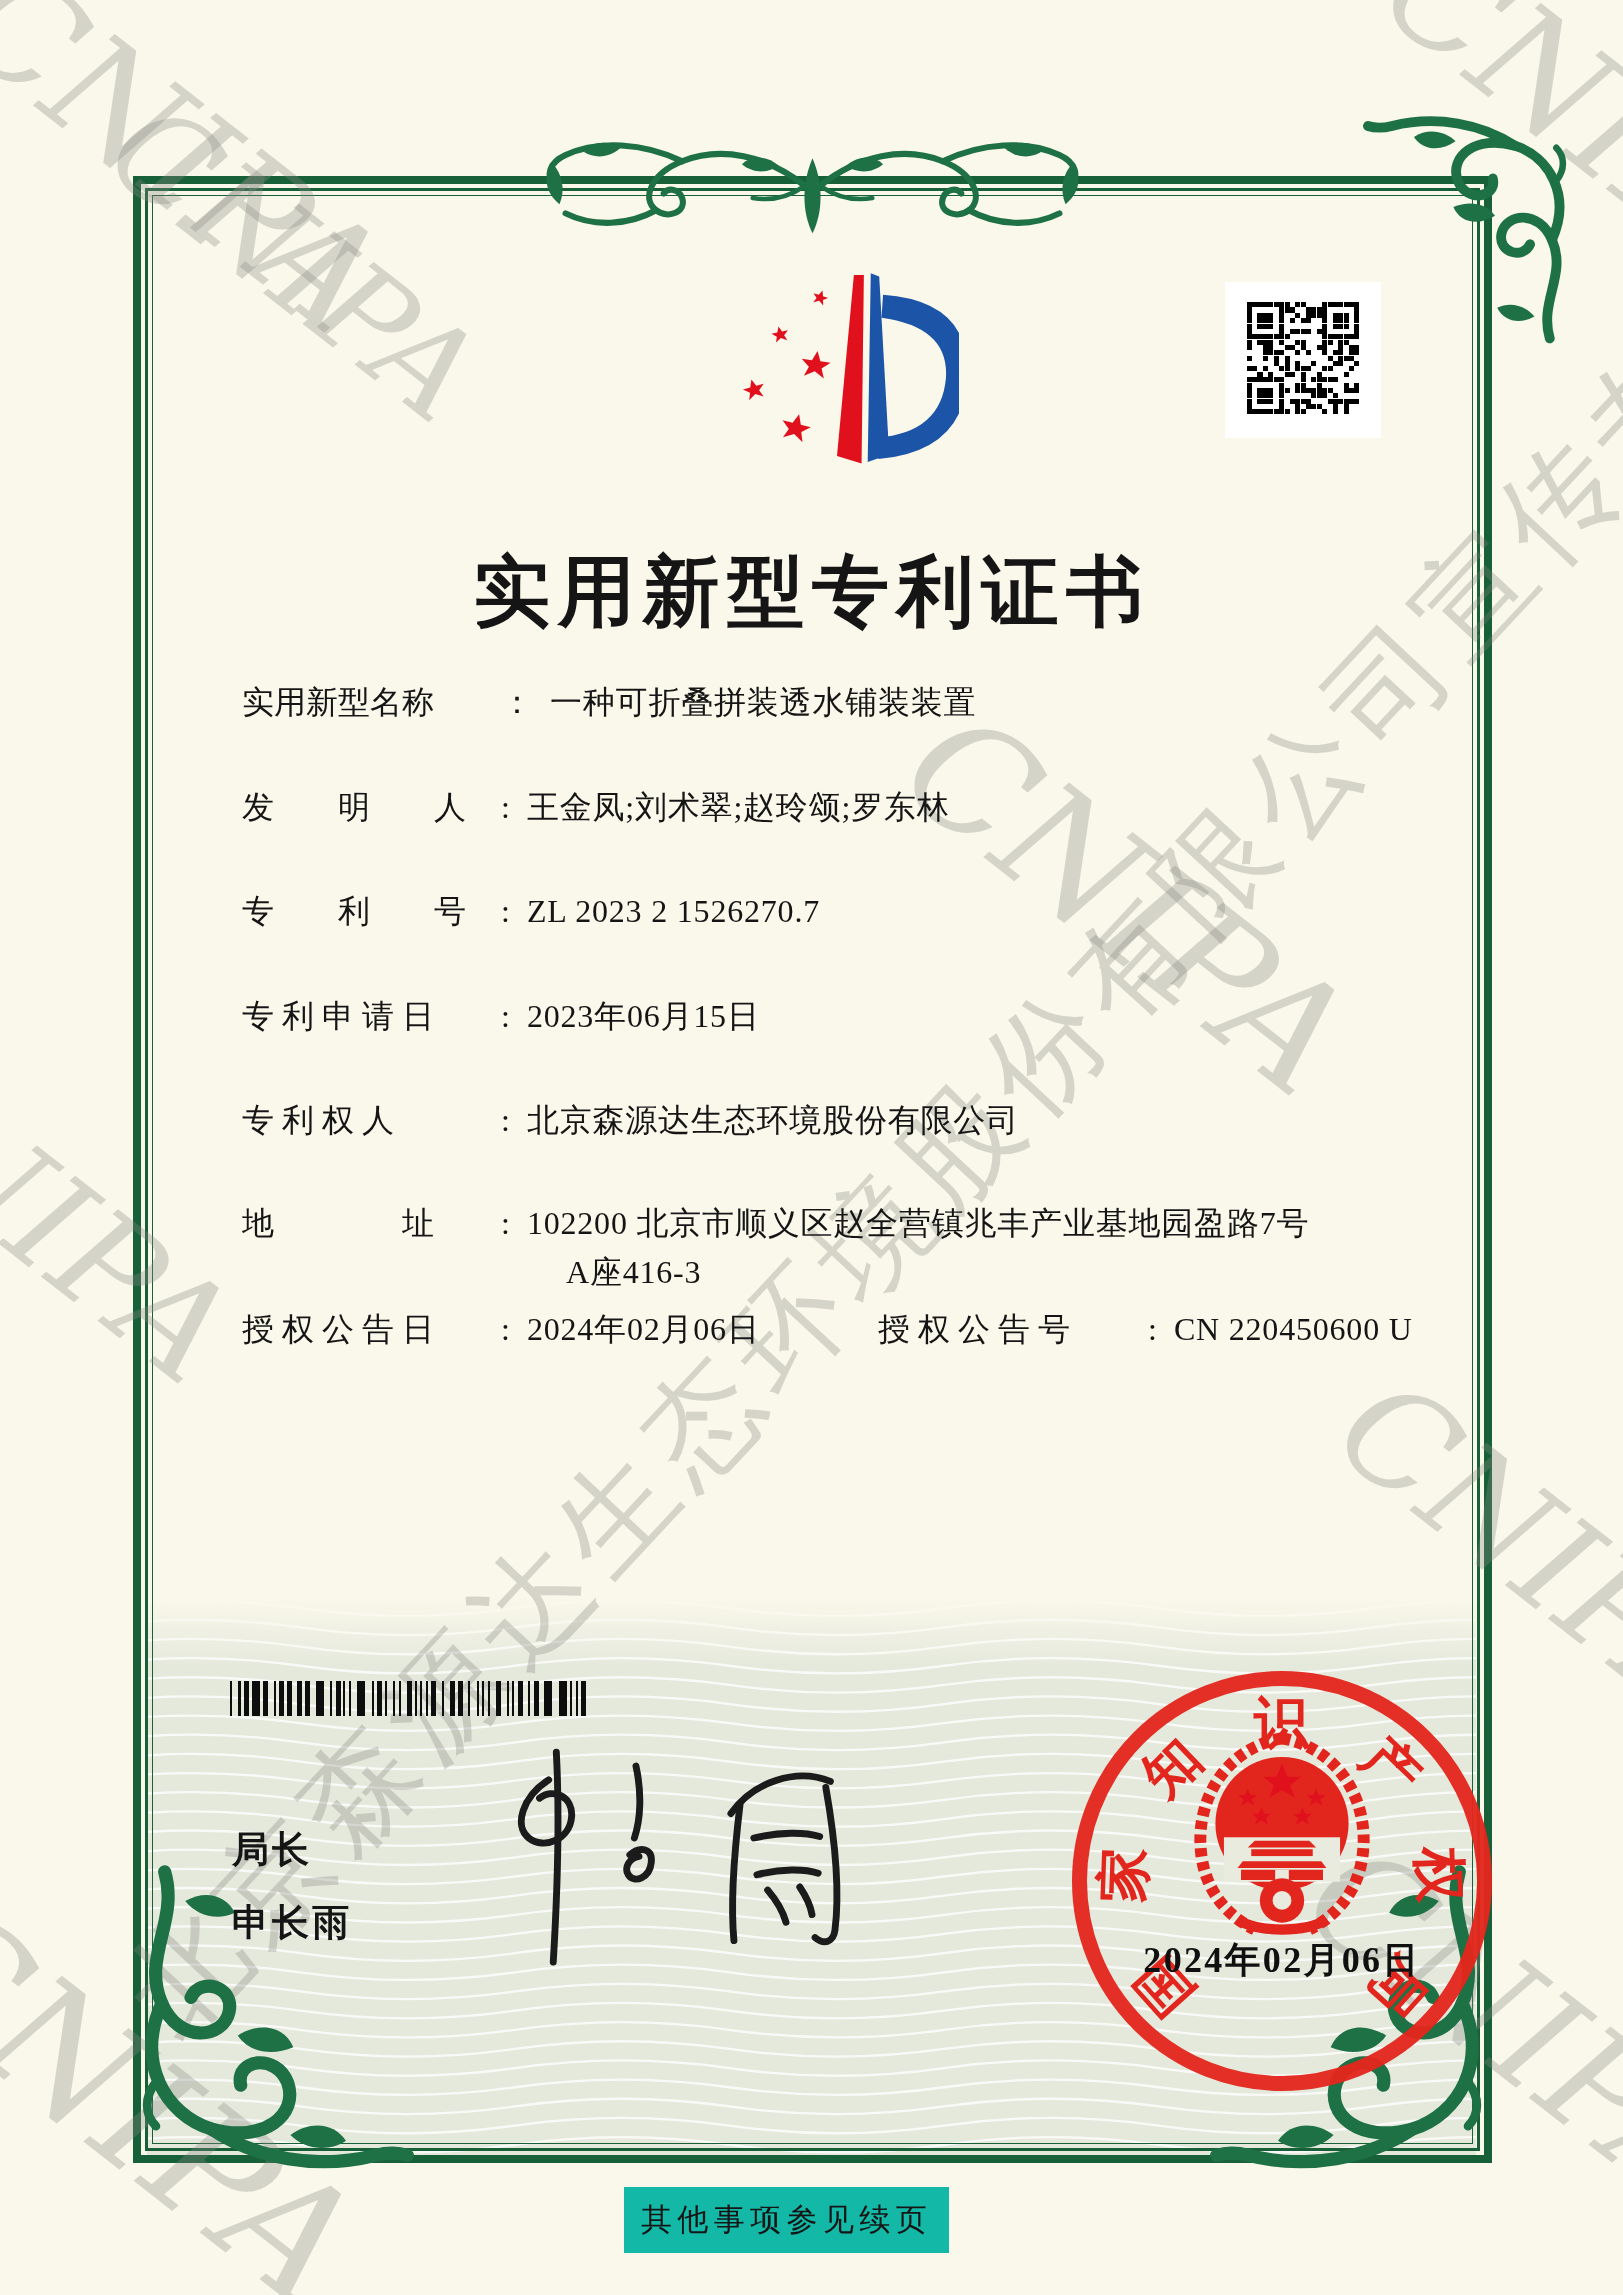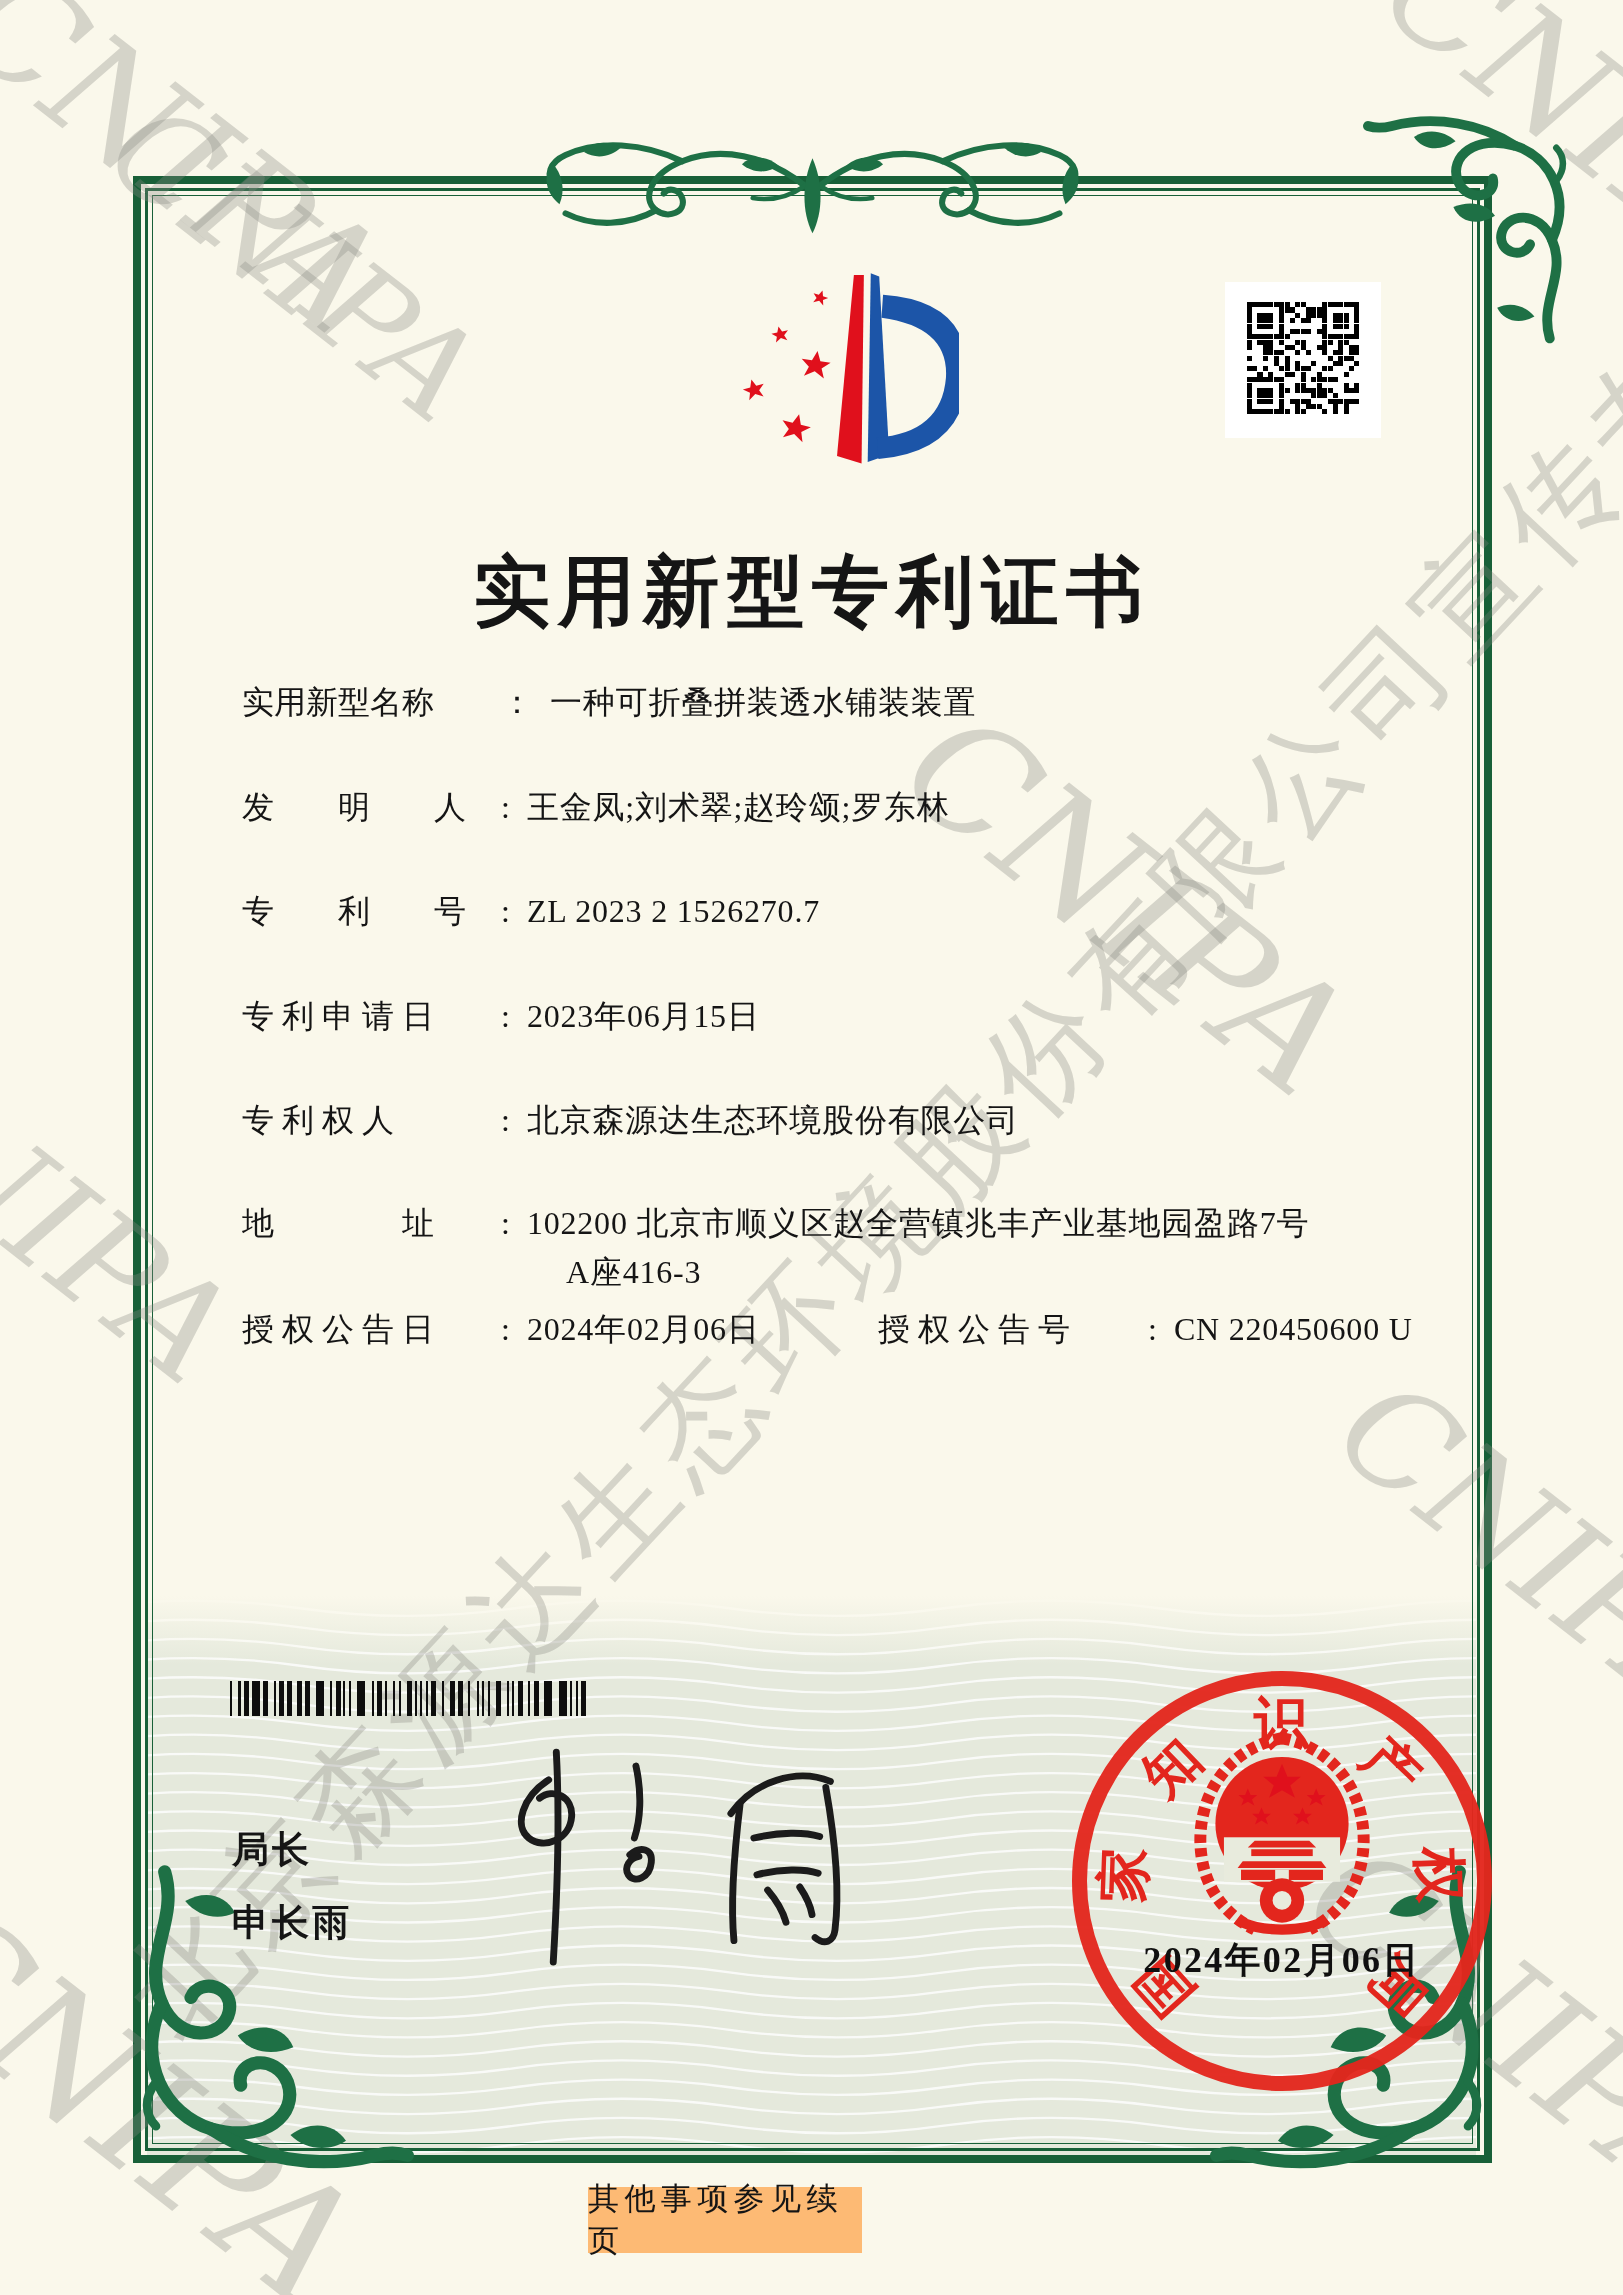--- a/index.html
+++ b/index.html
@@ -68,21 +68,21 @@
   .seal{position:absolute;left:1072px;top:1671px;width:420px;height:420px;z-index:6;}
   .seal .ring{position:absolute;inset:0;border:15.3px solid var(--red);border-radius:50%;opacity:.96;}
   .seal .ring-ch{position:absolute;left:50%;top:50%;width:61px;height:61px;margin:-31px 0 0 -31px;
     text-align:center;line-height:61px;font-size:55px;font-weight:700;color:var(--red);
     transform:rotate(var(--a)) translateY(-158px);}
   .seal .date{position:absolute;left:0;right:0;top:265px;text-align:center;font-size:36px;
     letter-spacing:2.3px;color:#101010;font-weight:600;}
   .seal .emblem{position:absolute;left:50%;top:57px;transform:translateX(-50%);}
   
   .page-info{position:absolute;left:0;top:2098px;width:100%;text-align:center;font-size:25px;z-index:5;}
-  .note-box{position:absolute;left:588px;top:2187px;width:274px;height:66px;background:#fdba74;z-index:5;
+  .note-box{position:absolute;left:624px;top:2187px;width:325px;height:66px;background:#14b8a6;z-index:5;
     display:flex;align-items:center;justify-content:center;}
   .note-box span{font-size:31px;letter-spacing:5.4px;}
 </style>
 </head>
 <body>
 
 <div class="page">
 
   <div class="wm wm-cnipa" style="left:31px;top:-69px;font-size:146px;">CNIPA</div>
   <div class="wm wm-cnipa" style="left:173px;top:73px;font-size:127px;">CNIPA</div>

